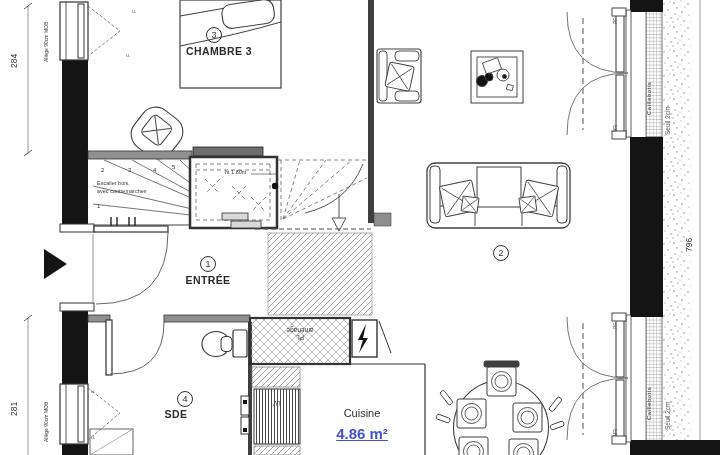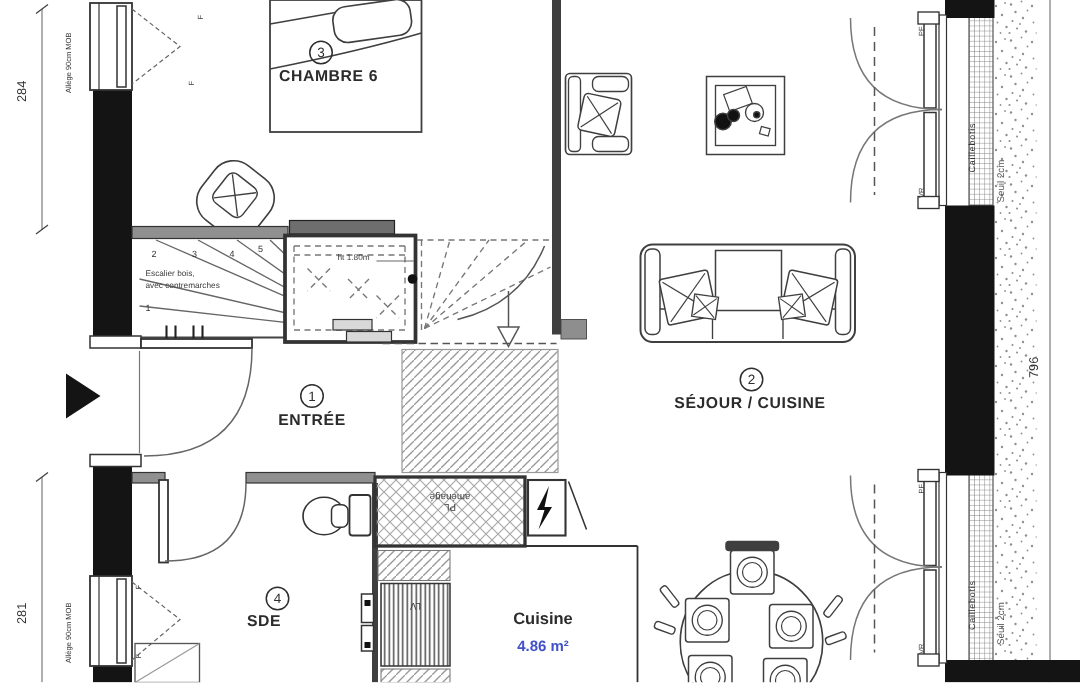--- a/index.html
+++ b/index.html
@@ -299,39 +299,38 @@
     <rect x="612" y="436" width="14" height="8" fill="#fff" stroke="#333" stroke-width="0.9"></rect>
     <path d="M 567,317 Q 567,378 628,378" fill="none" stroke="#777" stroke-width="1"></path>
     <path d="M 567,440 Q 567,378 628,378" fill="none" stroke="#777" stroke-width="1"></path>
     <line x1="583" y1="323" x2="583" y2="435" stroke="#555" stroke-width="1" stroke-dasharray="6,4"></line>
   </g>
 </svg>
 
 <div class="circ" style="left:206px;top:27px;">
       <span>3</span>
     </div>
-<div class="lbl room c" style="left:169px;top:46px;width:100px;">CHAMBRE 6</div>
+<div class="lbl room c" style="left:169px;top:46px;width:100px;">CHAMBRE 3</div>
 
 <div class="circ" style="left:493px;top:245px;">
       <span>2</span>
     </div>
-<div class="lbl room c" style="left:440px;top:264px;width:120px;">SÉJOUR / CUISINE</div>
 
 <div class="circ" style="left:200px;top:256px;">
       <span>1</span>
     </div>
 <div class="lbl room c" style="left:168px;top:275px;width:80px;">ENTRÉE</div>
 
 <div class="circ" style="left:177px;top:391px;">
       <span>4</span>
     </div>
 <div class="lbl room c" style="left:136px;top:409px;width:80px;">SDE</div>
 
-<div class="lbl c" style="left:322px;top:407px;width:80px;font-size:11px;font-weight:700;color:#2b2b2b;">Cuisine</div>
-<div class="lbl c blue" style="left:322px;top:426px;width:80px;font-size:10px;color:#4152c9;">4.86 m²</div>
+<div class="lbl c" style="left:322px;top:407px;width:80px;font-size:11px;font-weight:400;color:#2b2b2b;">Cuisine</div>
+<div class="lbl c blue" style="left:322px;top:426px;width:80px;font-size:15px;color:#4152c9;text-decoration:underline;">4.86 m²</div>
 
 <div class="lbl note" style="left:97px;top:180px;">Escalier bois,</div>
 <div class="lbl note" style="left:97px;top:188px;">avec contremarches</div>
 <div class="lbl" style="left:97px;top:203px;font-size:6px;color:#333;">1</div>
 <div class="lbl" style="left:101px;top:167px;font-size:6px;color:#333;">2</div>
 <div class="lbl" style="left:128px;top:167px;font-size:6px;color:#333;">3</div>
 <div class="lbl" style="left:153px;top:167px;font-size:6px;color:#333;">4</div>
 <div class="lbl" style="left:172px;top:164px;font-size:6px;color:#333;">5</div>
 <div class="lbl" style="left:225px;top:169px;font-size:5.5px;color:#3c3c3c;">ht 1.80m</div>
 

